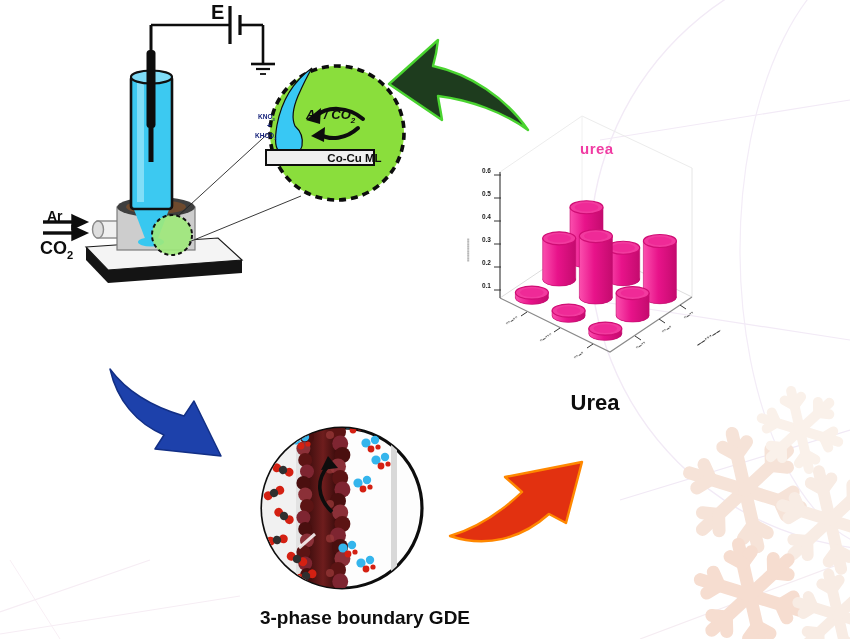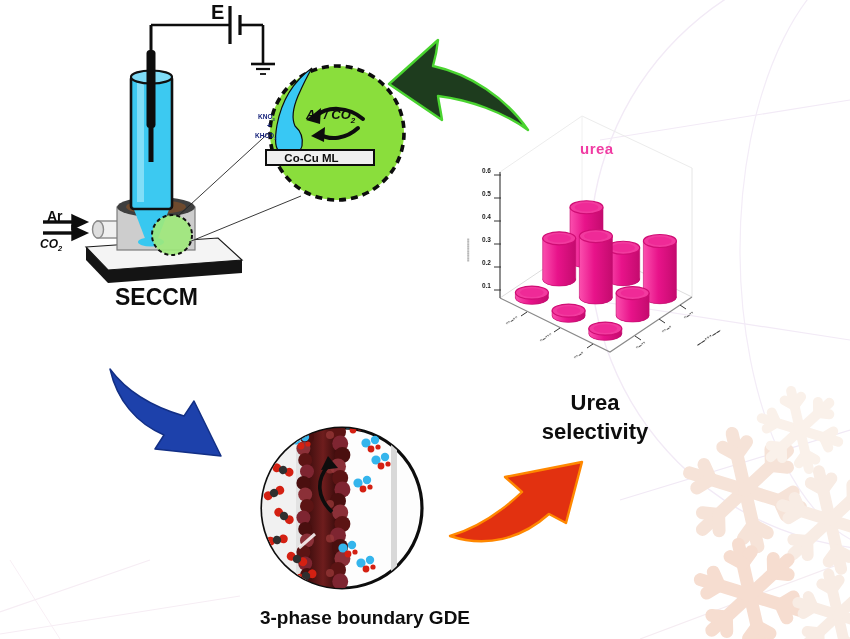--- a/index.html
+++ b/index.html
@@ -410,45 +410,43 @@
           </g>
       <path d="M 332,512 C 317,498 316,480 328,466" stroke="#0d0d0d" stroke-width="3.6" fill="none"></path>
       <polygon points="328,456 338,468 321,470" fill="#0d0d0d"></polygon>
     </g>
   </g>
 </svg>
 
 <div class="lbl" style="left:211px;top:0px;font-size:20px;">E</div>
 
 <div class="lbl" style="left:47px;top:208px;font-size:14px;">Ar</div>
-<div class="lbl" style="left:40px;top:237px;font-size:12px;font-style:italic;">
+<div class="lbl" style="left:40px;top:237px;font-size:18px;">
   <span>CO</span><sub>2</sub>
 </div>
 
 <div class="lbl ctr" style="left:64px;top:281px;width:185px;font-size:23px;line-height:1.4;">
-  <div>SECCM</div>
 </div>
 
 <div class="lbl" style="left:306px;top:107px;font-size:13px;font-style:italic;">
   <span>Ar / CO</span><sub>2</sub>
 </div>
 <div class="lbl" style="left:258px;top:113px;font-size:6.5px;color:#16227a;">
   <span>KNO</span><sub>3</sub>
 </div>
 <div class="lbl" style="left:267px;top:122px;font-size:7px;color:#16227a;">+</div>
 <div class="lbl" style="left:255px;top:132px;font-size:6.5px;color:#16227a;">
   <span>KHCO</span><sub>3</sub>
 </div>
-<div class="lbl ctr" style="left:266px;top:151px;width:91px;font-size:11.5px;">Co-Cu ML</div>
+<div class="lbl ctr" style="left:266px;top:151px;width:91px;font-size:11.5px;padding-left:43px;">Co-Cu ML</div>
 
 <div class="lbl" style="left:580px;top:140px;font-size:15px;color:#f03ba2;letter-spacing:0.5px;">urea</div>
 
 <div class="lbl ctr" style="left:500px;top:389px;width:190px;font-size:22px;line-height:1.3;">
   <div>Urea</div>
-  <div>selectivity</div>
 </div>
 
 <div class="lbl ctr" style="left:200px;top:606px;width:330px;font-size:19px;">3-phase boundary GDE</div>
 
 <div id="tick-layer">
       <div class="ztick" style="left: 469px; top: 167px;">0.6</div>
       <div class="ztick" style="left: 469px; top: 190px;">0.5</div>
       <div class="ztick" style="left: 469px; top: 213px;">0.4</div>
       <div class="ztick" style="left: 469px; top: 236px;">0.3</div>
       <div class="ztick" style="left: 469px; top: 259px;">0.2</div>

